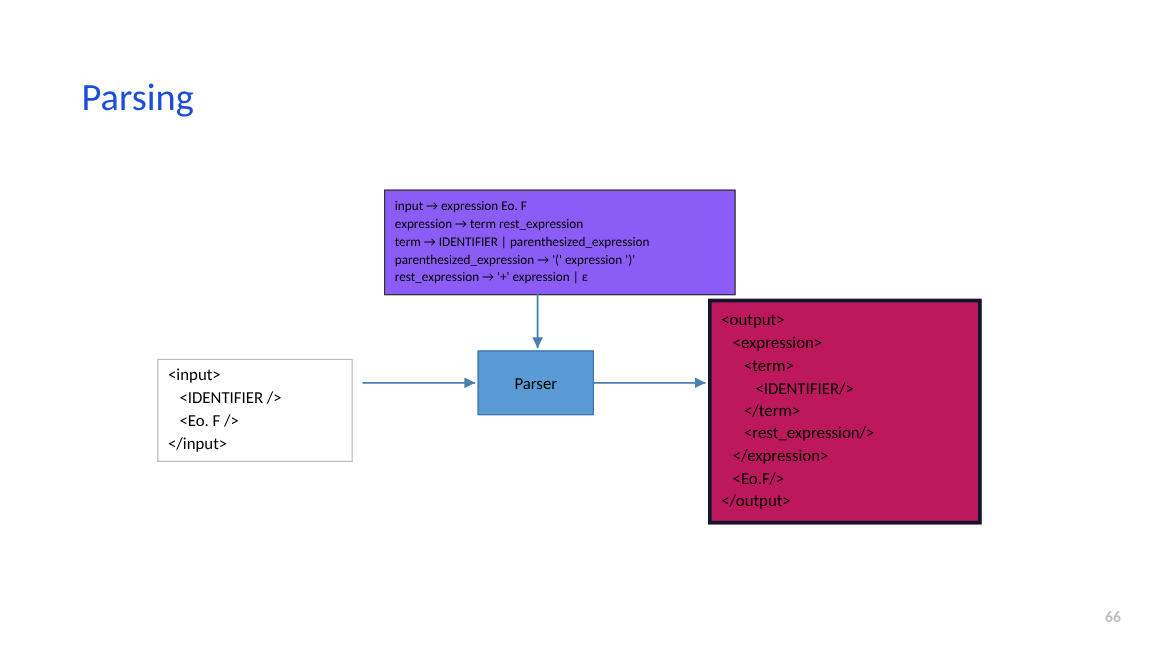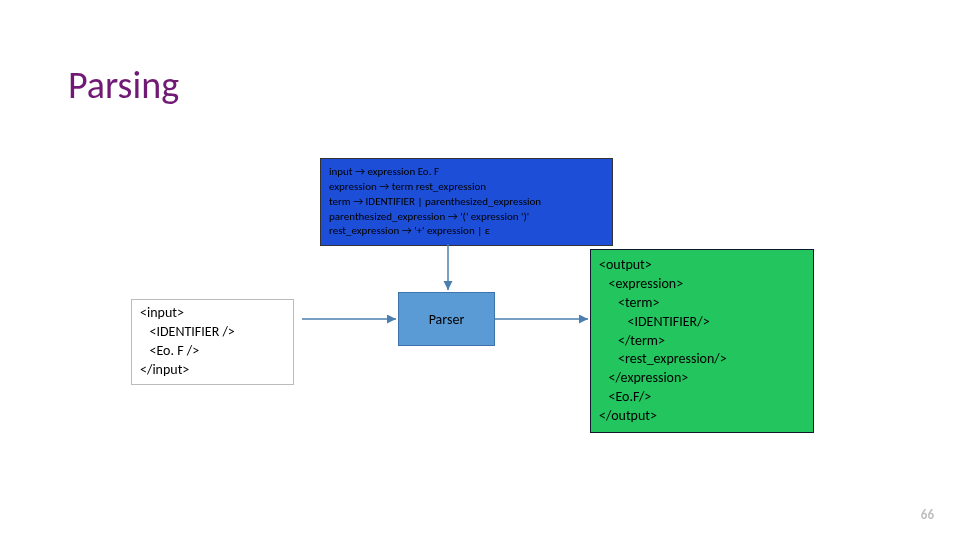--- a/index.html
+++ b/index.html
@@ -10,31 +10,31 @@
     background: #ffffff;
     font-family: "Calibri", "Segoe UI", Arial, sans-serif;
     color: #000;
     position: relative;
     overflow: hidden;
   }
   .title {
     position: absolute;
     left: 68px;
     top: 62px;
-    font-size: 38px;
+    font-size: 32px;
     font-weight: 400;
-    color: #701a75;
+    color: #1d4ed8;
   }
   .grammar-box {
     position: absolute;
     left: 320px;
     top: 158px;
     width: 275px;
     border: 1px solid #333;
-    background: #1d4ed8;
+    background: #8b5cf6;
     padding: 6px 8px;
     font-size: 11px;
     line-height: 1.35;
     white-space: pre;
   }
   .input-box {
     position: absolute;
     left: 131px;
     top: 283px;
     width: 145px;
@@ -58,22 +58,22 @@
     display: flex;
     align-items: center;
     justify-content: center;
     font-size: 14px;
   }
   .output-box {
     position: absolute;
     left: 590px;
     top: 249px;
     width: 206px;
-    border: 1px solid #0f172a;
-    background: #22c55e;
+    border: 3px solid #0f172a;
+    background: #be185d;
     padding: 6px 8px;
     font-size: 14px;
     line-height: 1.35;
     white-space: pre;
   }
   .page-num {
     position: absolute;
     right: 26px;
     bottom: 18px;
     font-size: 13px;

